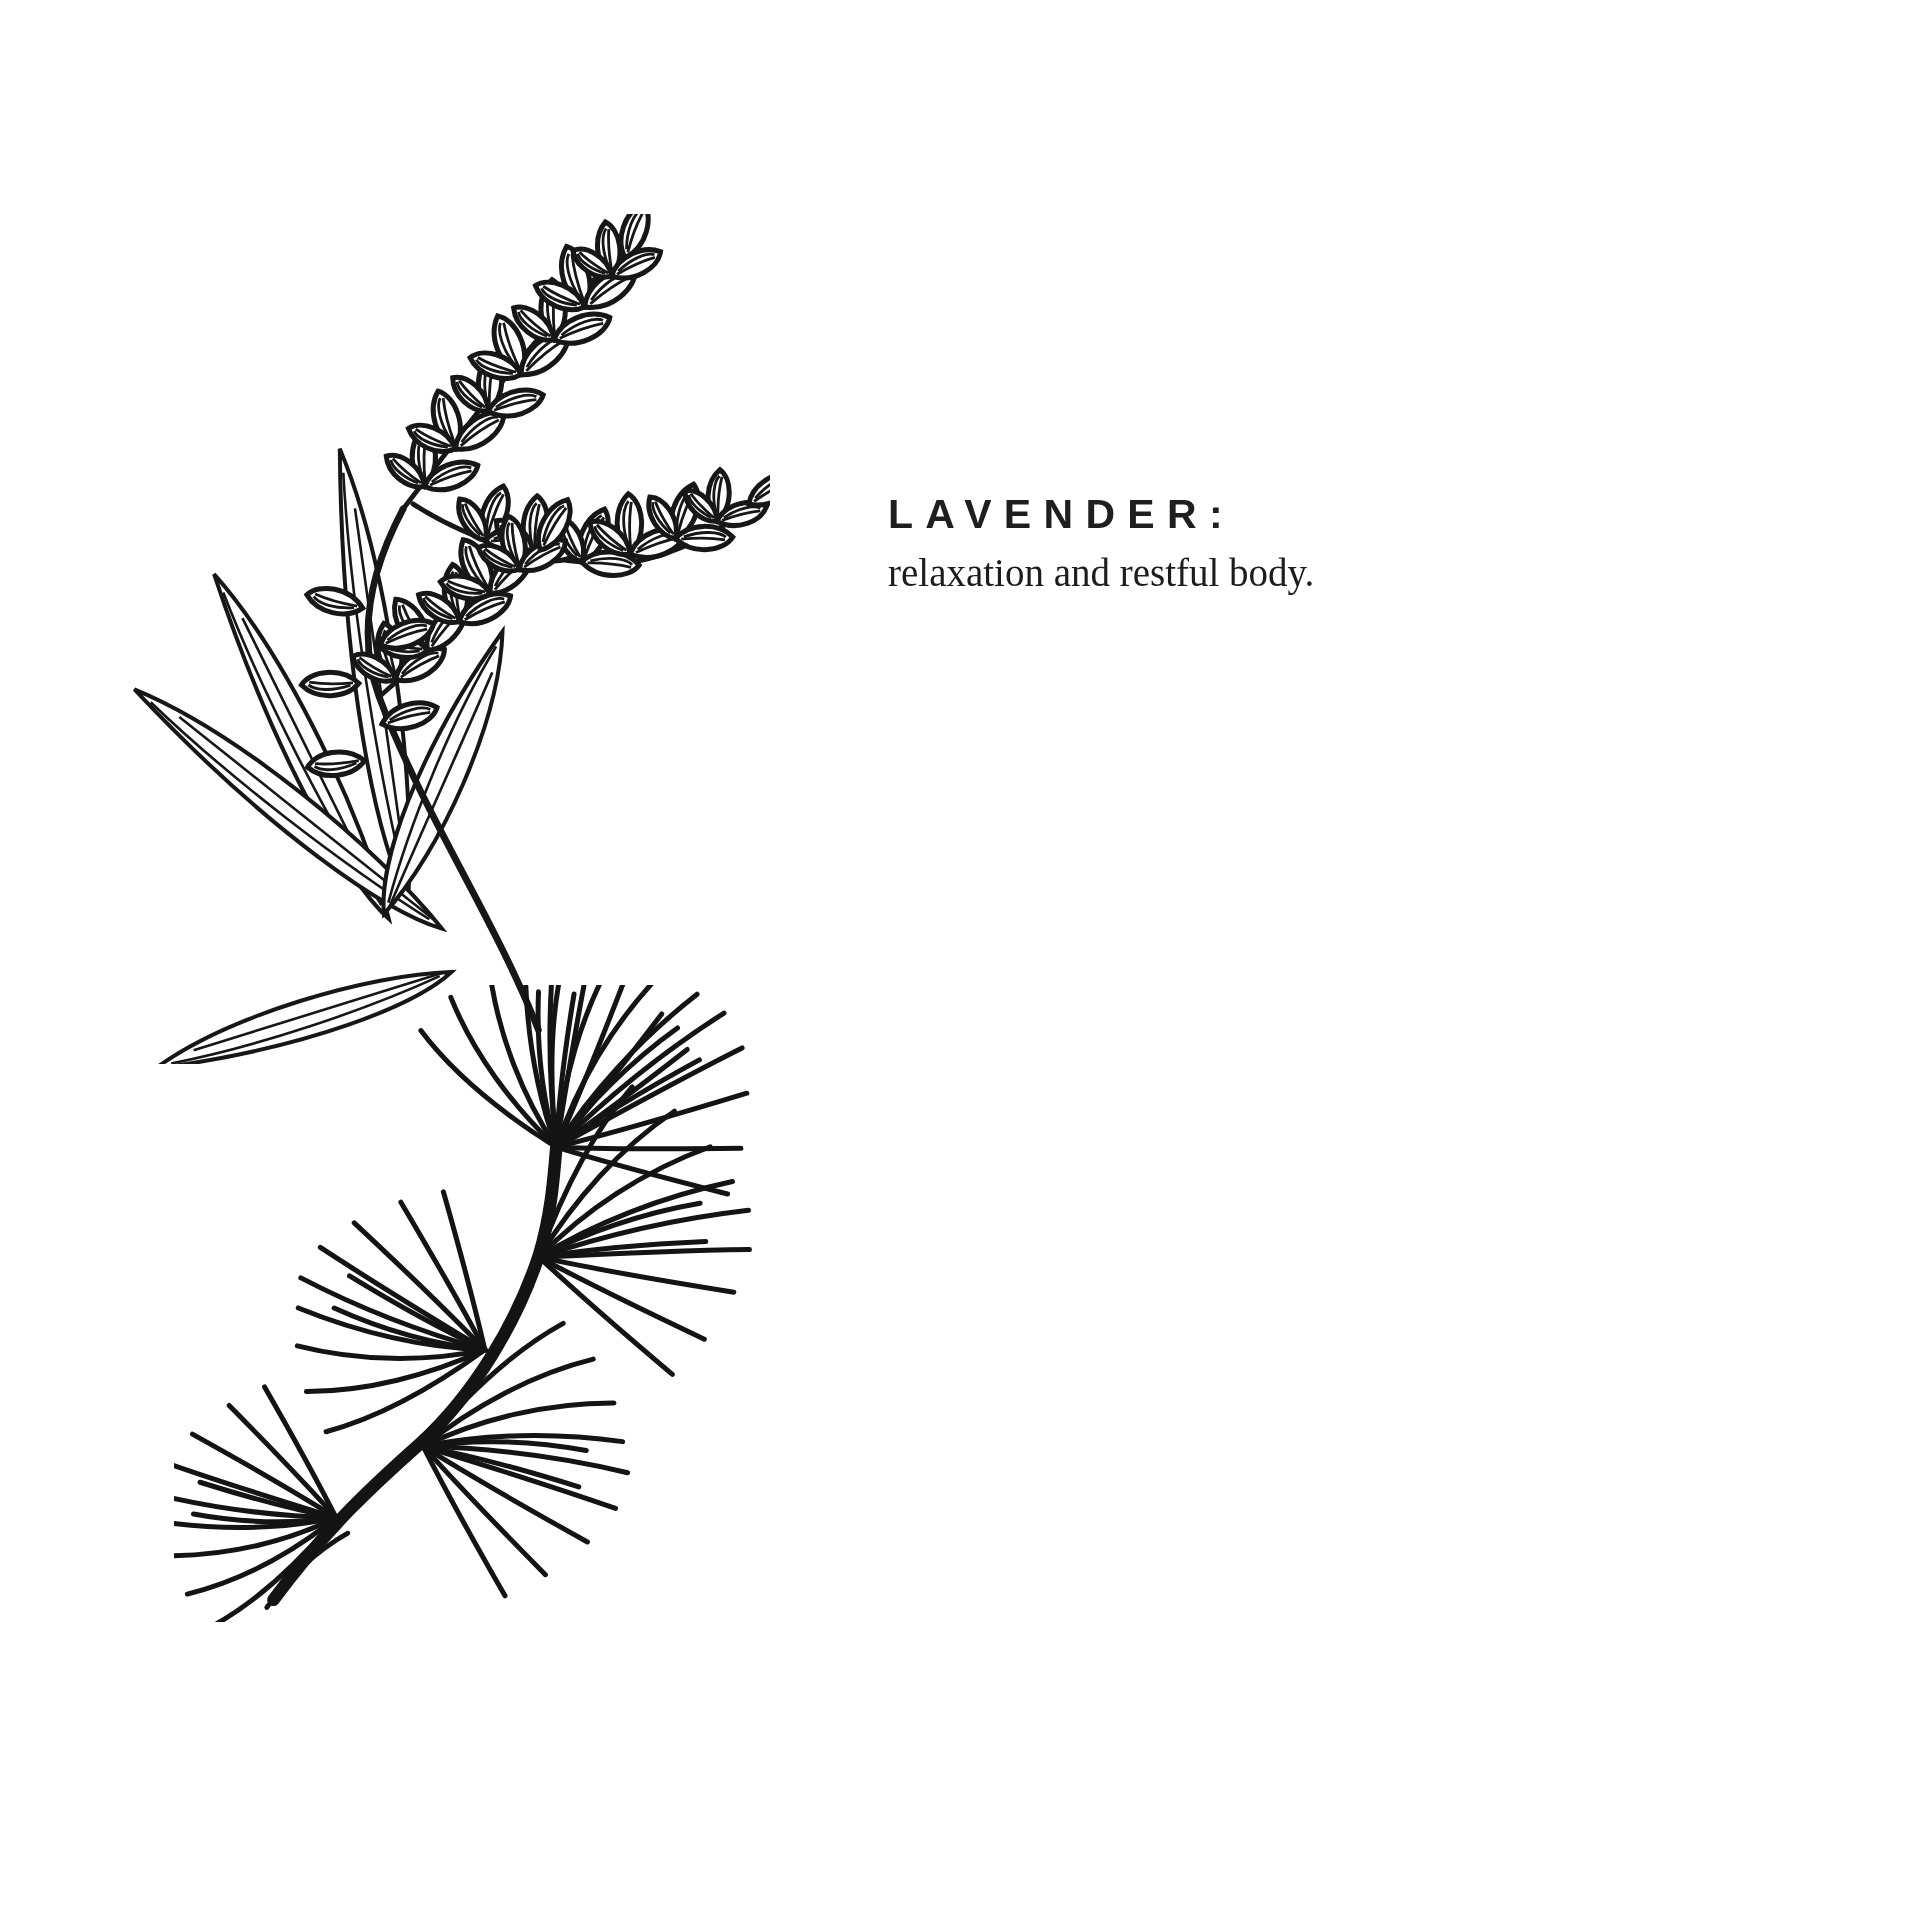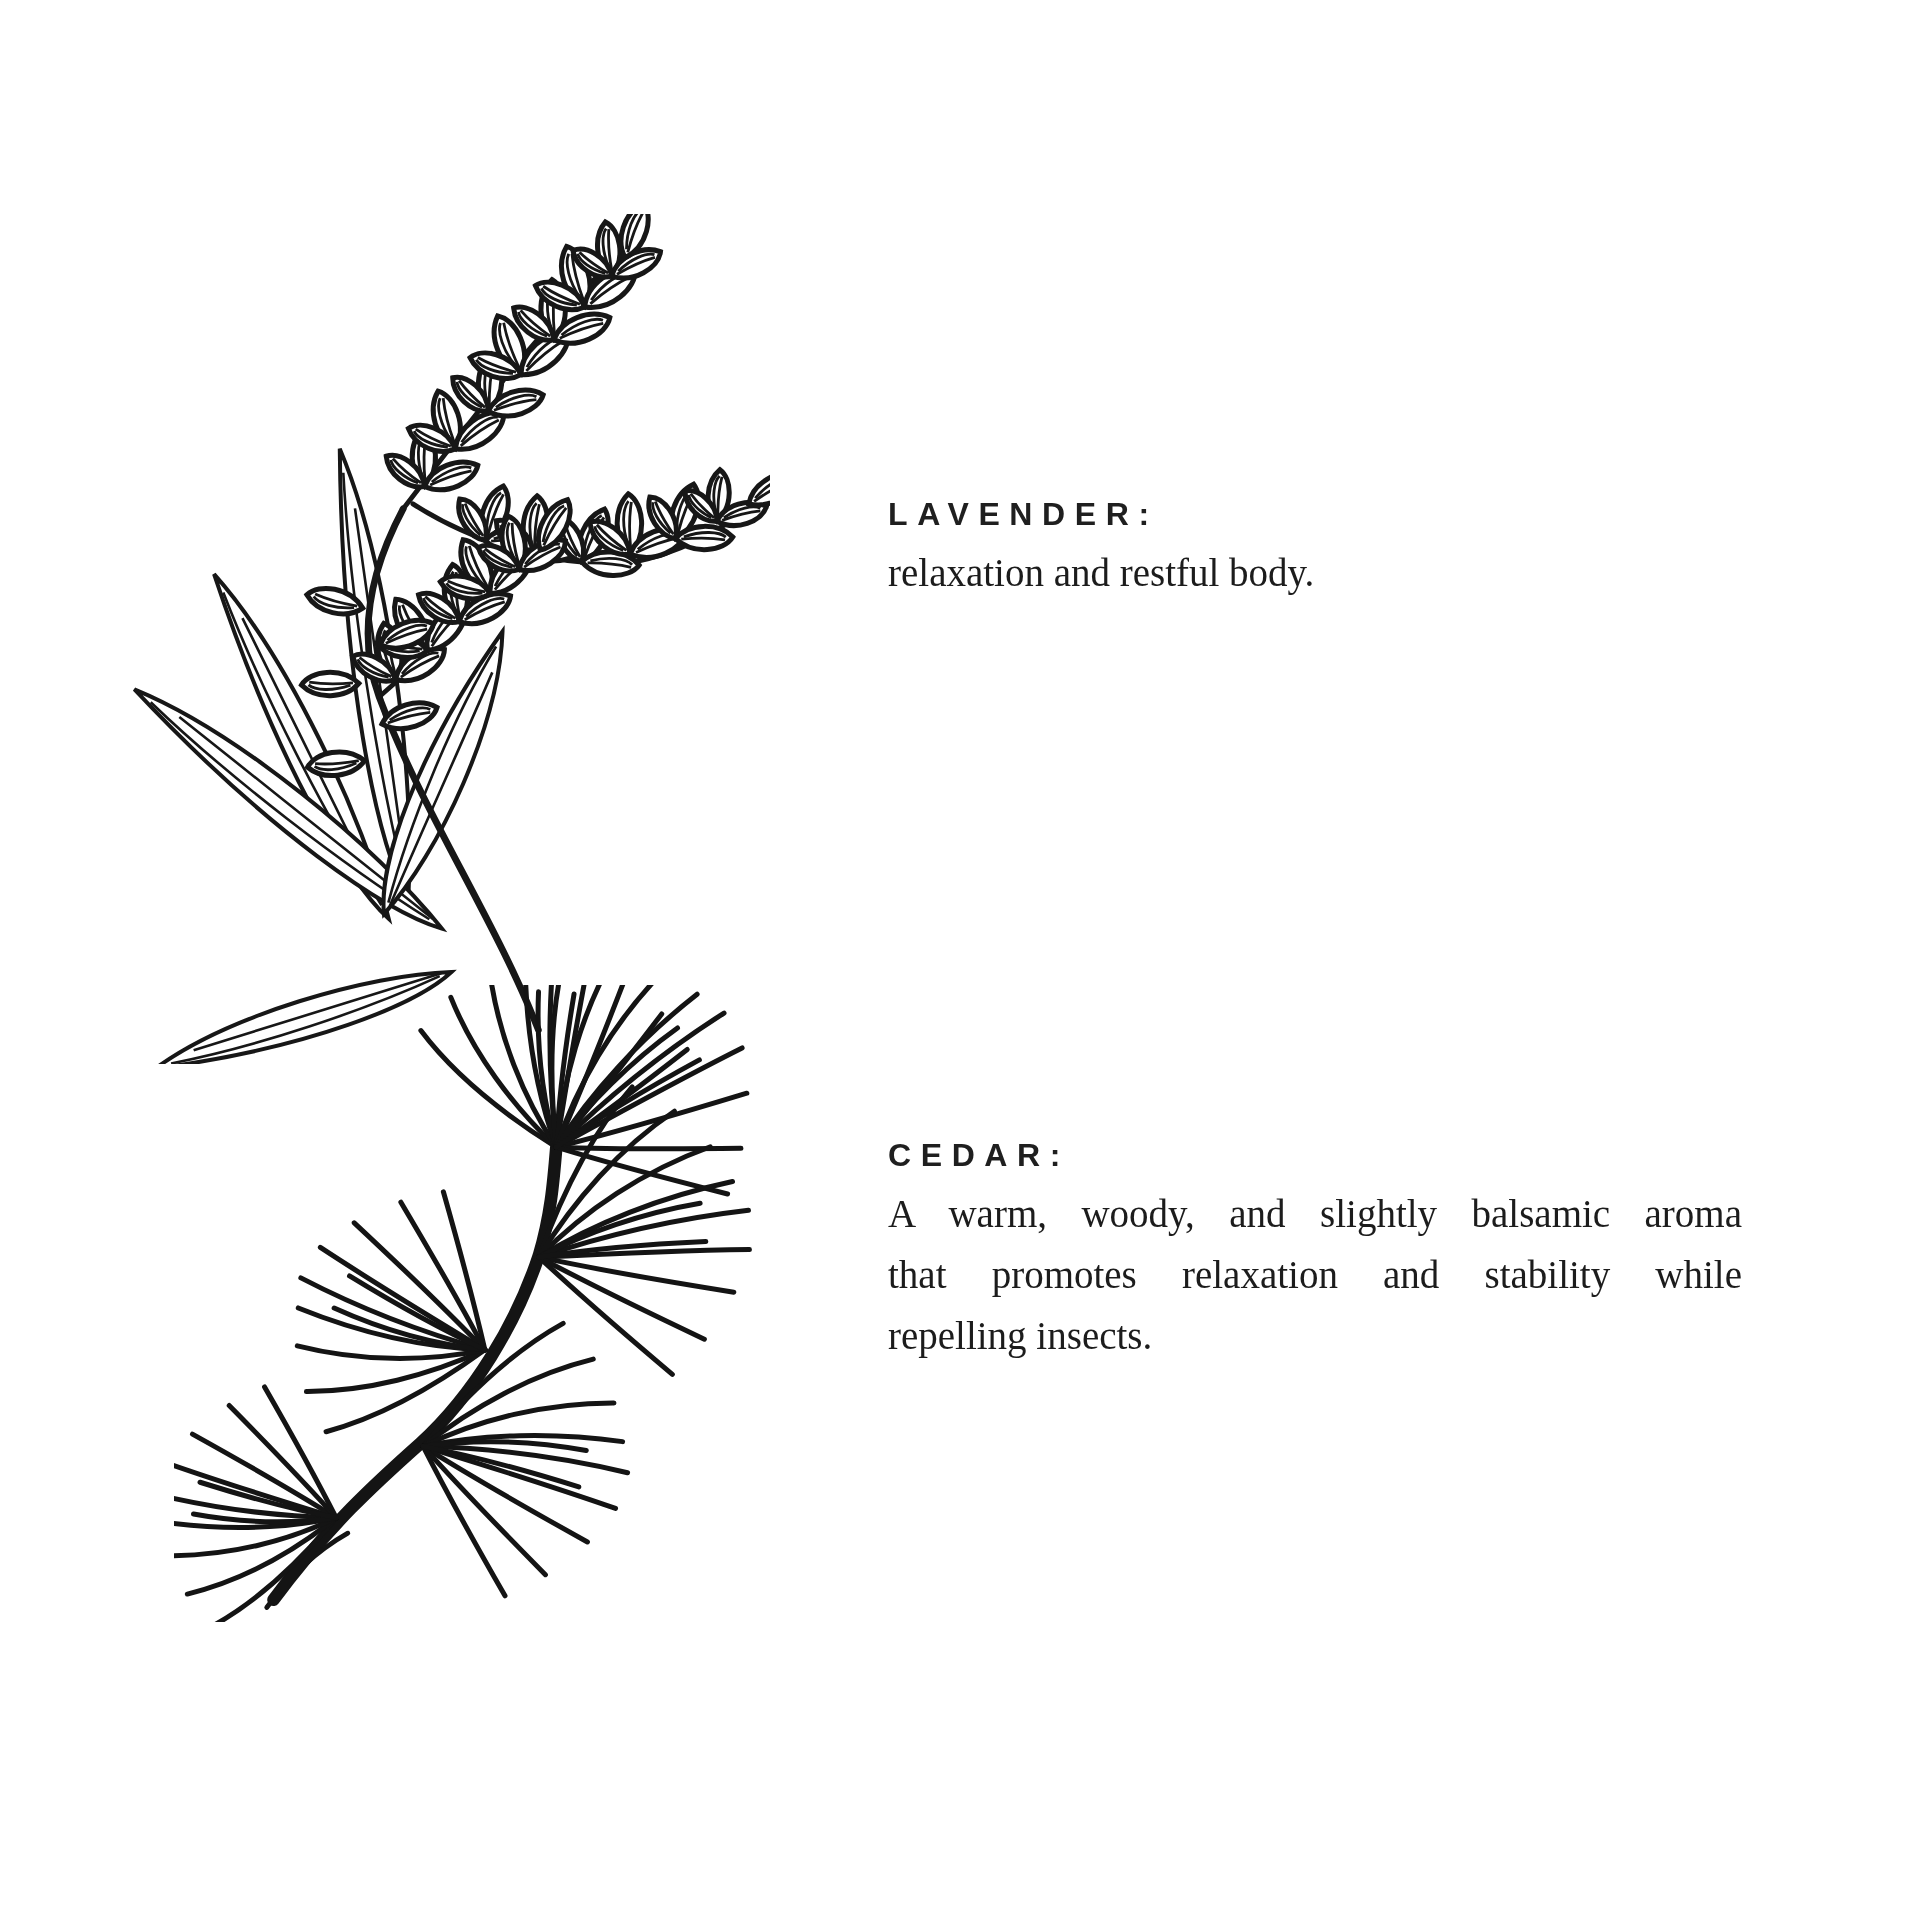--- a/index.html
+++ b/index.html
@@ -8,21 +8,21 @@
     background:#ffffff;overflow:hidden;
     font-family:"Liberation Serif",serif;
   }
   .canvas{position:absolute;inset:0;background:#ffffff;}
 
   
   .entry{position:absolute;left:888px;width:854px;color:#1c1c1c;}
   .entry h2{
     margin:0 0 6.8px 0;
     font-family:"Liberation Sans",sans-serif;
-    font-weight:700;font-size:32px;line-height:41px;
+    font-weight:700;font-size:41px;line-height:41px;
     letter-spacing:0.30em;color:#1f1f1f;
   }
   .entry p{
     margin:0;font-size:39px;line-height:61px;
     text-align:justify;text-align-last:justify;color:#1c1c1c;
   }
   .entry p.last{text-align-last:left;}
   .entry-lavender{top:494px;}
   .entry-cedar{top:1135px;}
 
@@ -154,21 +154,15 @@
         <use xlink:href="#fan" href="#fan" transform="translate(396,168) rotate(-90) scale(1.15)"></use>
         <use xlink:href="#fan" href="#fan" transform="translate(396,168) rotate(-38) scale(1.25)"></use>
         <use xlink:href="#fan" href="#fan" transform="translate(378,282) rotate(-12) scale(1.25)"></use>
         <use xlink:href="#fan" href="#fan" transform="translate(322,378) rotate(-158) scale(1.15)"></use>
         <use xlink:href="#fan" href="#fan" transform="translate(258,478) rotate(8) scale(1.2)"></use>
         <use xlink:href="#fan" href="#fan" transform="translate(168,552) rotate(-172) scale(1.05)"></use>
       </g>
     </svg>
   </figure>
 
-  <section class="entry entry-cedar">
-    <h2>CEDAR:</h2>
-    <p>A warm, woody, and slightly balsamic aroma</p>
-    <p>that promotes relaxation and stability while</p>
-    <p class="last">repelling insects.</p>
-  </section>
 
 </div>
 
 
 </body></html>

